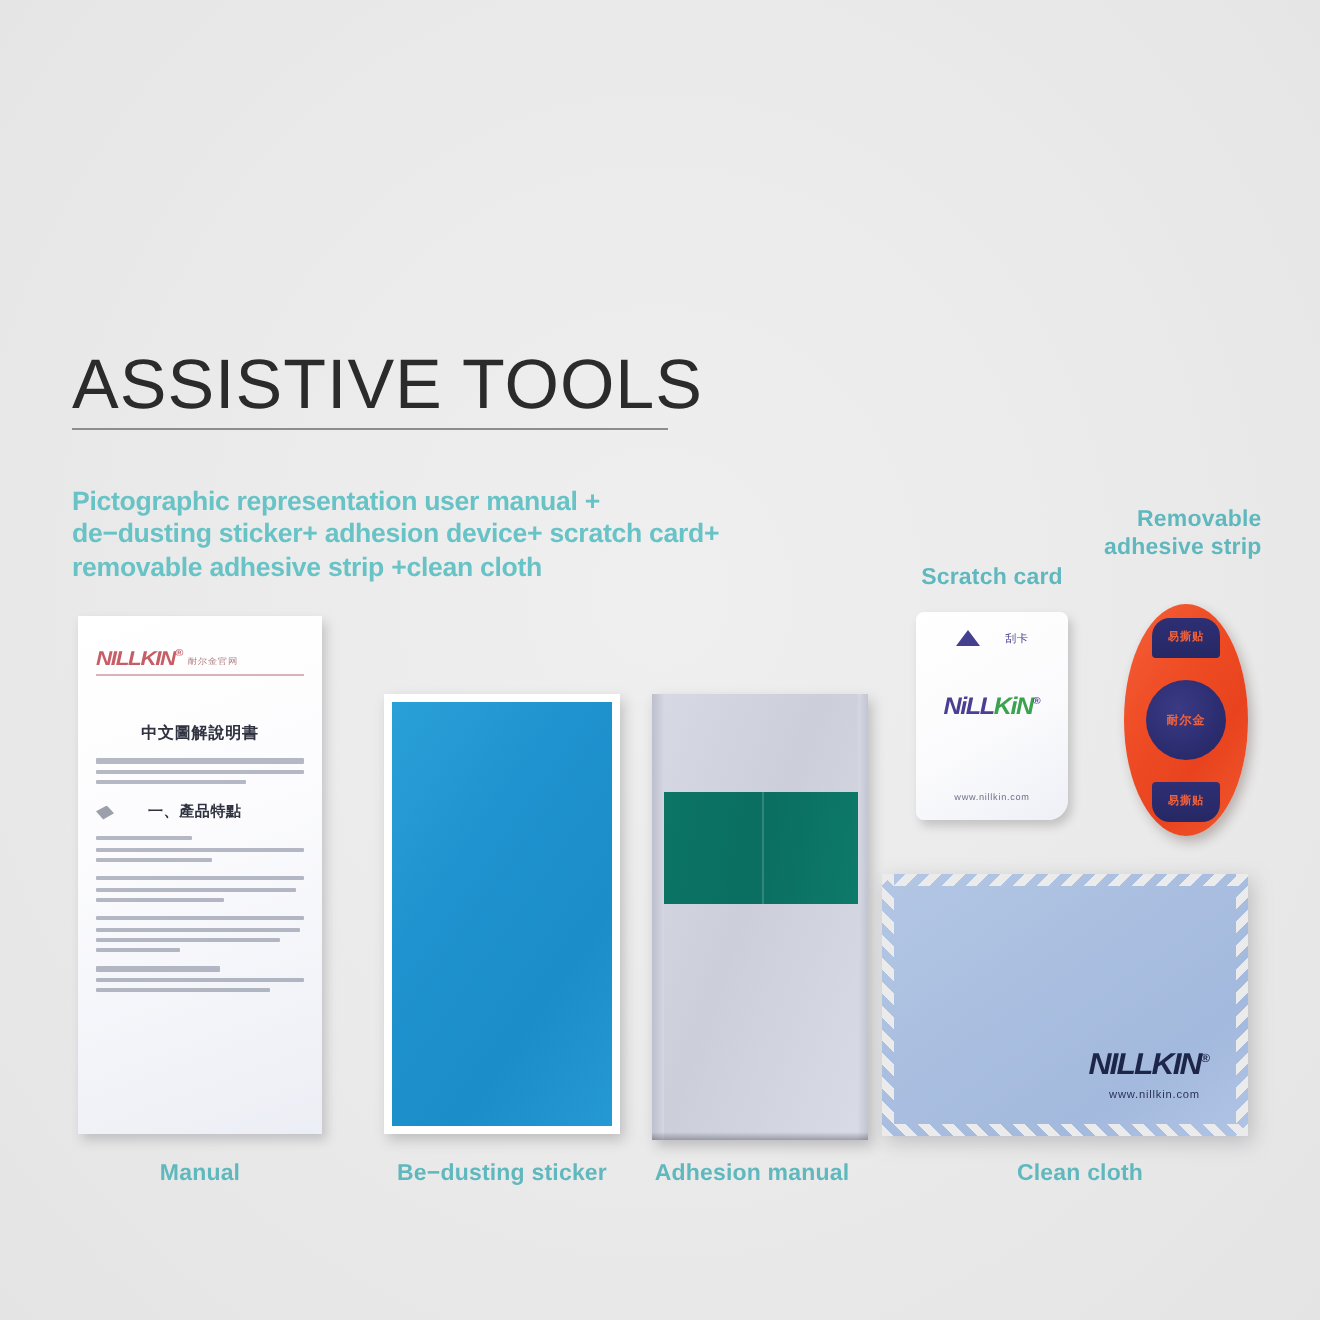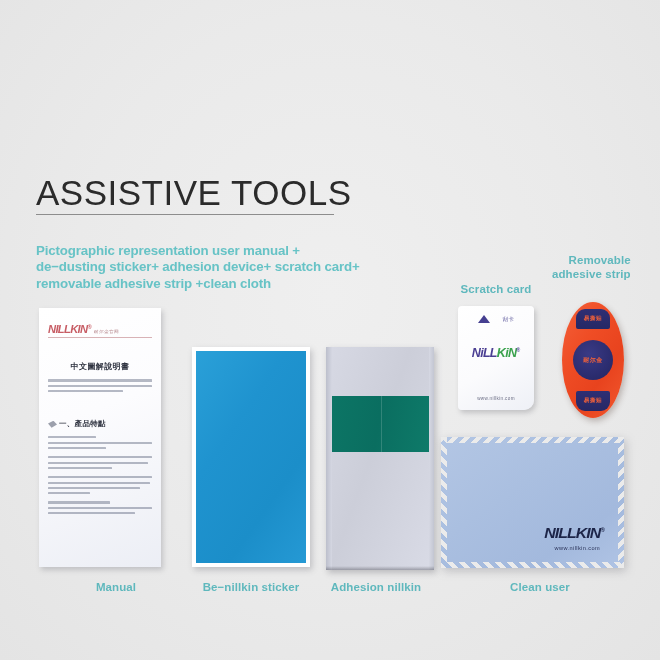--- a/index.html
+++ b/index.html
@@ -129,22 +129,22 @@
     height: 2.2px;
     background: #7b8296;
     opacity: 0.55;
     margin-bottom: 3.2px;
     border-radius: 0.5px;
     filter: blur(0.3px);
   }
   #manual-section-head {
     display: flex;
     align-items: center;
-    gap: 2px;
-    margin-top: 27px;
+    gap: 17px;
+    margin-top: 9px;
     margin-bottom: 2px;
   }
   #manual-section-mark {
     width: 9px;
     height: 7px;
     background: #5b6274;
     opacity: 0.6;
     clip-path: polygon(0 40%, 60% 0, 100% 55%, 40% 100%);
   }
   #manual-section-title {
@@ -460,36 +460,36 @@
         <div class="m-line" style="width:88%"></div>
         <div class="m-line" style="width:40%"></div>
       </div>
       <div class="m-para">
         <div class="m-line" style="width:60%"></div>
         <div class="m-line" style="width:100%"></div>
         <div class="m-line" style="width:84%"></div>
       </div>
     </div>
   </div>
-  <div class="caption center" style="left:116px; top:581px;">Manual</div>
+  <div class="caption center" style="left:100px; top:581px;">Manual</div>
 
   <div id="dedust-sticker">
     <div id="dedust-face"></div>
   </div>
-  <div class="caption center" style="left:251px; top:581px;">Be−nillkin sticker</div>
+  <div class="caption center" style="left:251px; top:581px;">Be−dusting sticker</div>
 
   <div id="adhesion-device">
     <div id="adhesion-left-edge"></div>
     <div id="adhesion-right-edge"></div>
     <div id="adhesion-green-panel">
       <div id="adhesion-green-split"></div>
     </div>
     <div id="adhesion-bottom-shadow"></div>
   </div>
-  <div class="caption center" style="left:376px; top:581px;">Adhesion nillkin</div>
+  <div class="caption center" style="left:376px; top:581px;">Adhesion manual</div>
 
   <div class="caption center" style="left:496px; top:283px;">Scratch card</div>
   <div id="scratch-card">
     <div id="scratch-top-row">
       <div id="scratch-triangle"></div>
       <div id="scratch-cn-label">刮卡</div>
     </div>
     <div id="scratch-logo"><span class="lg-p">NiLL</span><span class="lg-g">KiN</span><span id="scratch-logo-sup">®</span></div>
     <div id="scratch-url">www.nillkin.com</div>
   </div>
@@ -512,15 +512,15 @@
 
   <div id="clean-cloth">
     <div id="cloth-body"></div>
     <div class="cloth-edge" id="cloth-edge-top"></div>
     <div class="cloth-edge" id="cloth-edge-bottom"></div>
     <div class="cloth-edge" id="cloth-edge-left"></div>
     <div class="cloth-edge" id="cloth-edge-right"></div>
     <div id="cloth-logo"><span>NILLKIN</span><span id="cloth-logo-sup">®</span></div>
     <div id="cloth-url">www.nillkin.com</div>
   </div>
-  <div class="caption center" style="left:540px; top:581px;">Clean user</div>
+  <div class="caption center" style="left:540px; top:581px;">Clean cloth</div>
 
 </div>
 
 </body></html>

